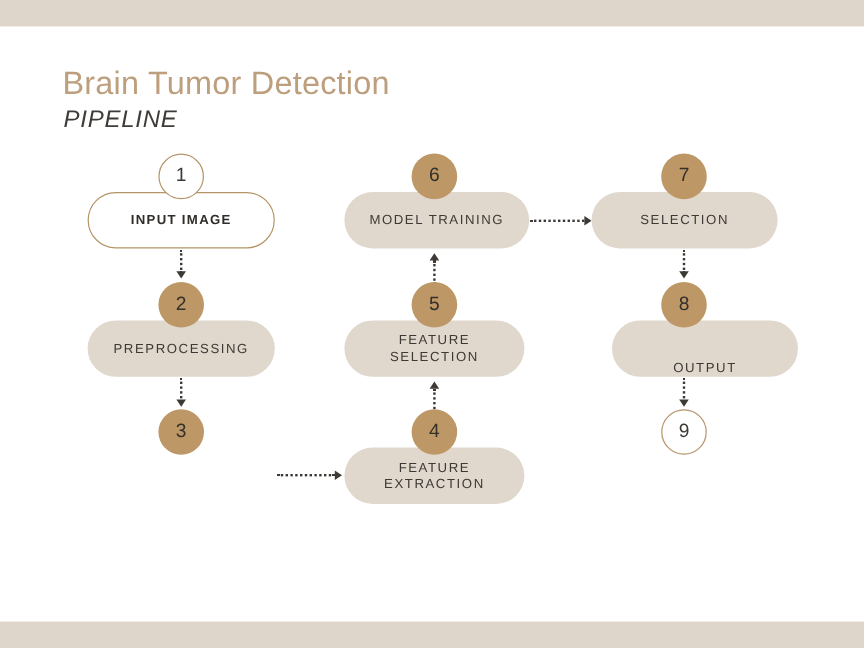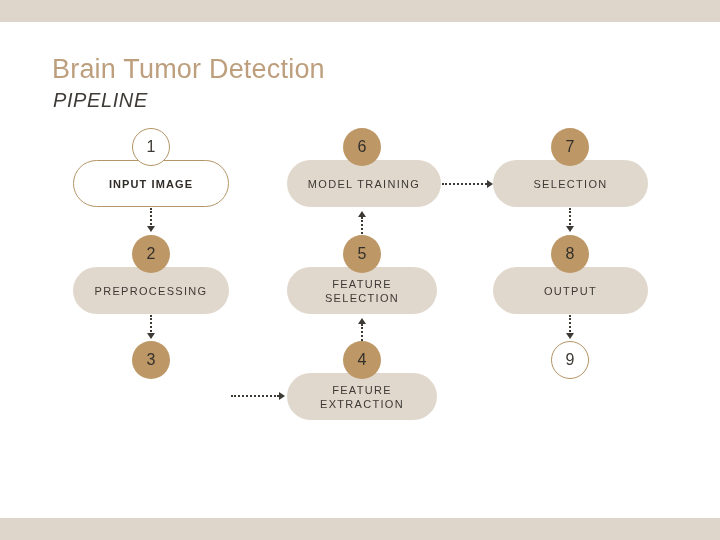--- a/index.html
+++ b/index.html
@@ -213,21 +213,21 @@
     <span>6</span>
   </div>
 
   <div class="node filled" style="left:493px; top:160px; width:155px; height:47px;">
     <span class="node-label">SELECTION</span>
   </div>
   <div class="badge filled" style="left:551px; top:128px;">
     <span>7</span>
   </div>
 
-  <div class="node filled" style="left:493px; top:267px; width:155px; height:47px;">
+  <div class="node filled" style="left:510px; top:267px; width:155px; height:47px;align-items:flex-end;">
     <span class="node-label">OUTPUT</span>
   </div>
   <div class="badge filled" style="left:551px; top:235px;">
     <span>8</span>
   </div>
 
   <div class="badge outlined" style="left:551px; top:341px;">
     <span>9</span>
   </div>
 

